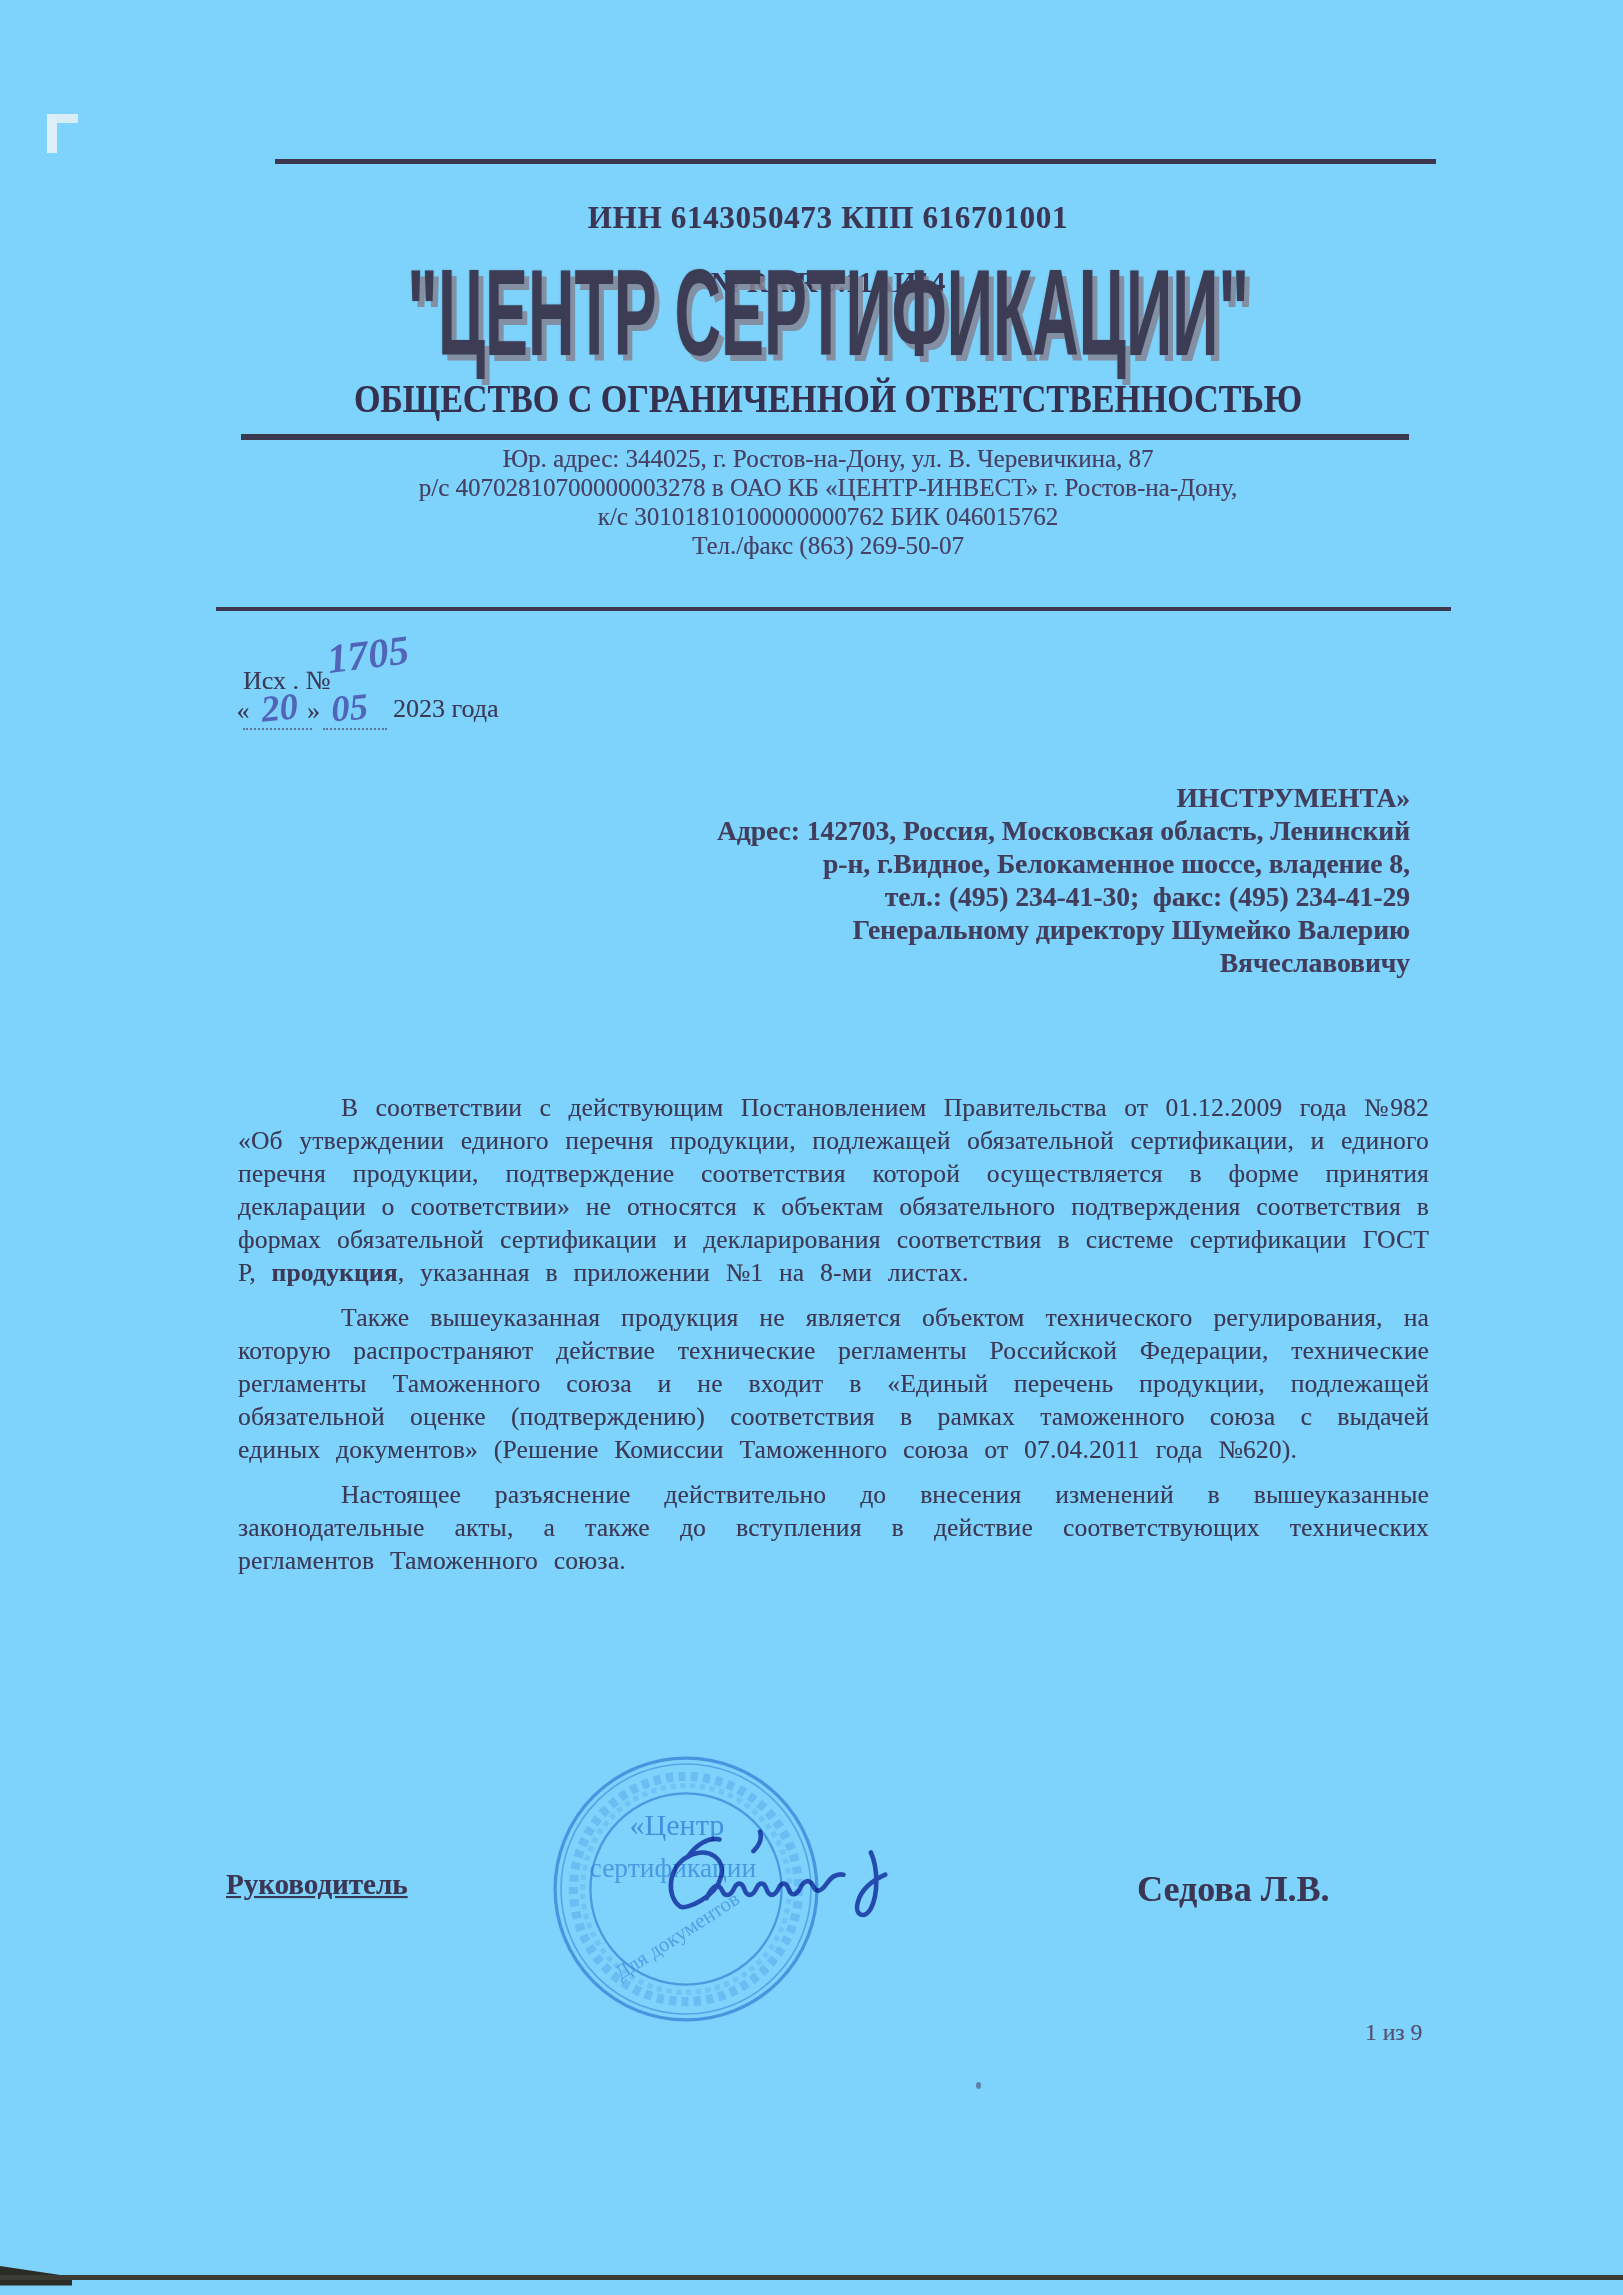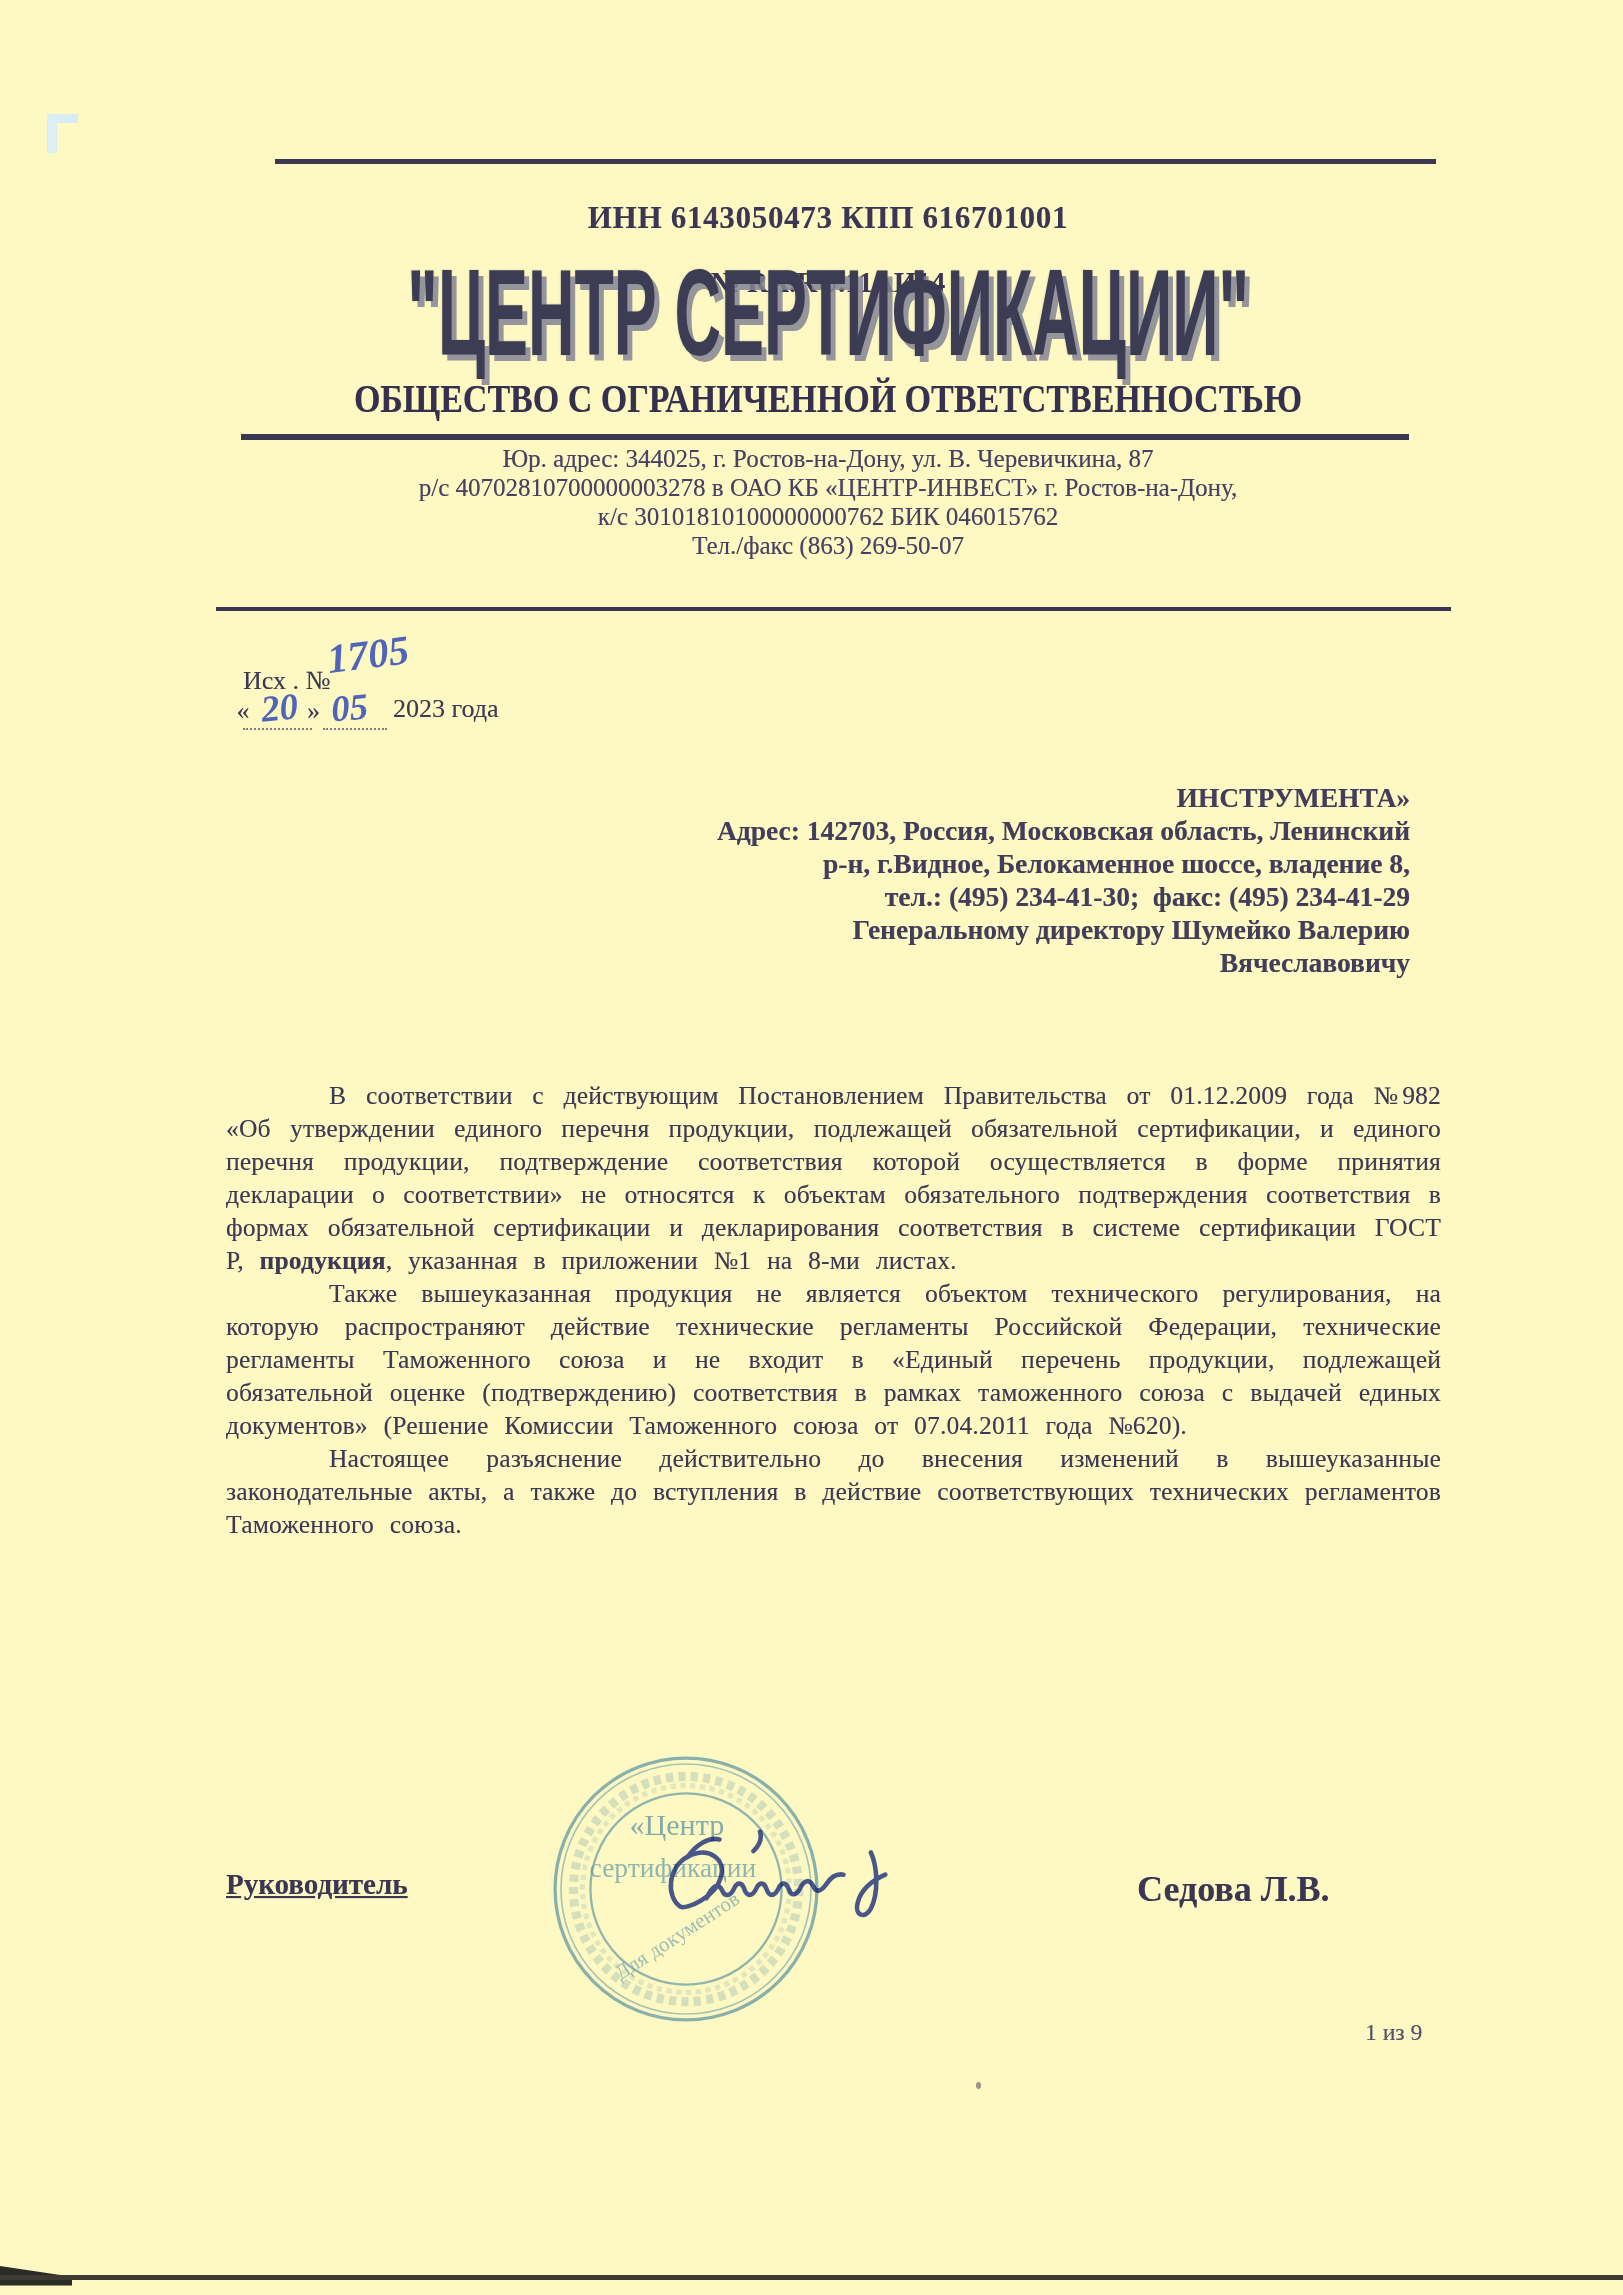--- a/index.html
+++ b/index.html
@@ -1,18 +1,18 @@
 <!DOCTYPE html>
 <html style="font-size:10.5px"><head>
 <meta charset="utf-8">
 <style>
   html,body{margin:0;padding:0;background:#e8e8e6;}
   .page{
     position:relative;width:1623px;height:2295px;margin:0 auto;
-    background:#fef9c3;overflow:hidden;
+    background:#7dd3fc;overflow:hidden;
     font-family:"Liberation Serif",serif;color:#3d3854;
   }
   .inkt{text-shadow:0.3px 0.3px 0.5px rgba(61,56,84,0.40);}
   .abs{position:absolute;}
   .ctr{left:105px;width:1446px;text-align:center;}
   .rule{position:absolute;background:#3a374e;}
   .inn{top:200px;font-size:31px;font-weight:bold;letter-spacing:0.7px;color:#3b3653;}
   .reg{top:238px;font-size:29px;font-weight:bold;color:#3b3653;margin-top:28px;}
   .title-wrap{top:260px;height:103px;display:flex;align-items:center;justify-content:center;}
   .big-title{
@@ -23,21 +23,21 @@
   }
   .subtitle{top:377px;font-size:34px;font-weight:bold;transform:scaleY(1.15);transform-origin:top center;color:#34304e;}
   .address{top:444px;font-size:25px;line-height:29px;color:#474063;}
   .outgoing{left:243px;top:638px;width:523px;height:105px;font-size:26px;}
   .hand{font-family:"Liberation Serif",serif;font-style:italic;color:#5064b8;font-weight:bold;}
   .hw-underline{position:absolute;height:0;border-bottom:2.6px dotted #5a5478;opacity:.75;}
   .recipient{left:674px;top:782px;width:736px;}
   .rec-line{height:33px;display:flex;justify-content:flex-end;white-space:pre;
     font-size:27.5px;font-weight:bold;color:#433d5c;}
   .bodytext{left:226px;top:1079px;width:1215px;}
-  .para{margin:0;text-indent:103px;text-align:justify;font-size:25.5px;line-height:33px;
+  .para{margin:12px;text-indent:103px;text-align:justify;font-size:25.5px;line-height:33px;
     word-spacing:9.2px;letter-spacing:0.2px;}
   .para .b{font-weight:bold;}
   .sig-role{left:226px;top:1868px;font-size:29px;font-weight:bold;color:#3b3653;text-decoration:underline;}
   .sig-name{left:1137px;top:1868px;font-size:36px;font-weight:bold;color:#3b3653;}
   .footer-page{left:1365px;top:2019px;font-size:23.6px;color:#55506e;}
   .stamp{left:542px;top:1745px;width:288px;height:288px;opacity:.92;mix-blend-mode:multiply;}
   .signature{left:641px;top:1812px;width:281px;height:124px;mix-blend-mode:multiply;}
   .corner-mark-h{left:47px;top:114px;width:31px;height:8.5px;background:#d9ecf5;}
   .corner-mark-v{left:47px;top:114px;width:9.8px;height:39px;background:#dceef6;}
   .speck{left:976px;top:2082px;width:5.2px;height:7.2px;border-radius:50%;

